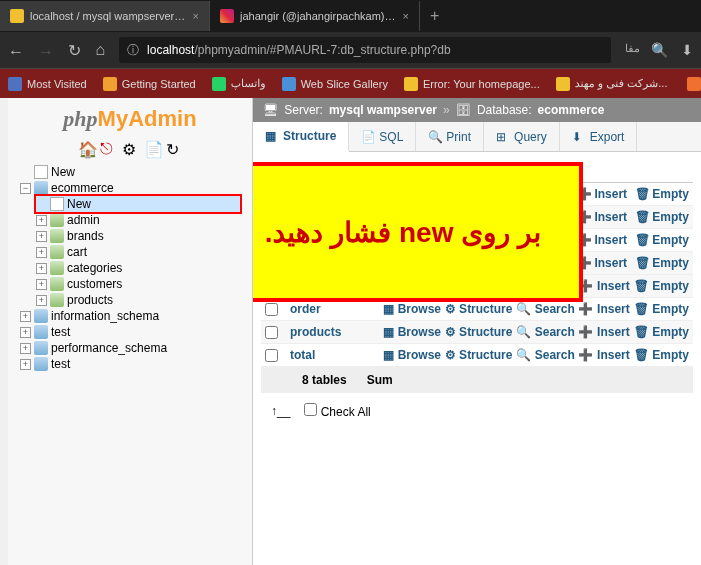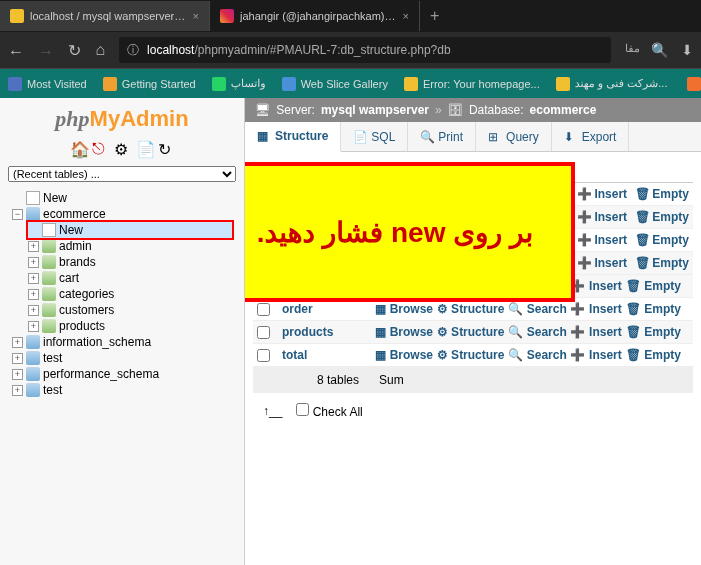--- a/index.html
+++ b/index.html
@@ -18,26 +18,26 @@
 
 .nav-bar { display: flex; align-items: center; height: 36px; padding: 0 8px; gap: 14px; }
 .nav-btn { color: #bbb; font-size: 16px; cursor: pointer; }
 .nav-btn.disabled { color: #555; }
 .addr-bar { flex: 1; display: flex; align-items: center; background: #1a1a1a; border-radius: 3px; height: 26px; padding: 0 8px; gap: 8px; }
 .addr-icon { color: #aaa; font-size: 12px; }
 .addr-text { color: #aaa; font-size: 12px; white-space: nowrap; overflow: hidden; }
 .addr-text .host { color: #fff; }
 .right-icons { display: flex; gap: 12px; color: #bbb; font-size: 14px; }
 
-.bookmarks { display: flex; align-items: center; height: 30px; padding: 0 8px; gap: 16px; background: #0f766e; border-top: 1px solid #444; }
+.bookmarks { display: flex; align-items: center; height: 30px; padding: 0 8px; gap: 16px; background: #7f1d1d; border-top: 1px solid #444; }
 .bookmark { display: flex; align-items: center; gap: 5px; font-size: 11px; color: #ddd; cursor: pointer; white-space: nowrap; }
 .bm-icon { width: 14px; height: 14px; border-radius: 2px; flex-shrink: 0; }
 
 
-.pma { display: flex; height: calc(565px - 98px); background: #f97316; }
+.pma { display: flex; height: calc(565px - 98px); background: #f97316; margin-left: 8px; }
 
 .sidebar { width: 245px; background: #f7f7f7; border-right: 1px solid #ccc; display: flex; flex-direction: column; }
 .logo { text-align: center; padding: 8px 0 4px; font-size: 22px; font-weight: bold; }
 .logo .php { color: #777; font-family: serif; font-style: italic; }
 .logo .my { color: #f89c2f; }
 .logo .admin { color: #f89c2f; }
 .sb-icons { display: flex; justify-content: center; gap: 6px; padding: 4px 0; }
 .sb-icons span { width: 16px; height: 16px; cursor: pointer; }
 .recent { padding: 4px 8px; }
 .recent select { width: 100%; font-size: 11px; }
@@ -65,21 +65,21 @@
 .content { position: relative; padding: 8px; flex: 1; overflow: auto; }
 .tbl-hdr { display: flex; font-size: 12px; font-weight: bold; padding: 4px 8px; border-bottom: 1px solid #ccc; }
 .tbl-hdr .col-table { width: 110px; }
 .row { display: flex; align-items: center; padding: 4px 4px; font-size: 12px; border-bottom: 1px solid #eee; gap: 8px; }
 .row:nth-child(odd) { background: #f7f7f7; }
 .row input[type=checkbox] { margin-right: 4px; }
 .row .tname { width: 85px; font-weight: bold; color: #235a81; }
 .row .actions { display: flex; gap: 4px; }
 .row .alink { color: #235a81; display: flex; align-items: center; gap: 2px; }
 
-.sumrow { display: flex; font-size: 12px; font-weight: normal; padding: 6px 24px; background: #eee; gap: 20px; }
+.sumrow { display: flex; font-size: 12px; font-weight: bold; padding: 6px 1px; background: #eee; gap: 20px; }
 
 .footer-actions { display: flex; align-items: center; gap: 14px; padding: 10px; font-size: 12px; }
 .footer-actions select { font-size: 12px; padding: 1px; }
 .print-row { padding: 6px 10px; font-size: 12px; display: flex; gap: 14px; }
 .print-row a { color: #235a81; }
 
 
 .callout { position: absolute; top: 10px; left: -30px; width: 360px; height: 140px; background: #ffff00; border: 4px solid red; z-index: 100; display: flex; align-items: center; justify-content: center; padding: 10px; }
 .callout-text { font-size: 28px; font-weight: bold; color: #c00; direction: rtl; text-align: left; }
 
@@ -150,23 +150,20 @@
   <div class="sidebar">
     <div class="logo">
       <span class="php">php</span><span class="my">My</span><span class="admin">Admin</span>
     </div>
     <div class="sb-icons">
       <span>🏠</span>
       <span style="color:#c00">⎋</span>
       <span>⚙</span>
       <span>📄</span>
       <span>↻</span>
-    </div>
-    <div class="recent">
-      <select><option>(Recent tables) ...</option></select>
     </div>
     <div class="tree">
       <div class="tree-node">
           <span style="width:11px"></span>
           <span class="tree-icon new-icon"></span>
           <span>New</span>
         </div>
       <div class="tree-node">
           <span class="tree-toggle">−</span>
           <span class="tree-icon db-icon"></span>

